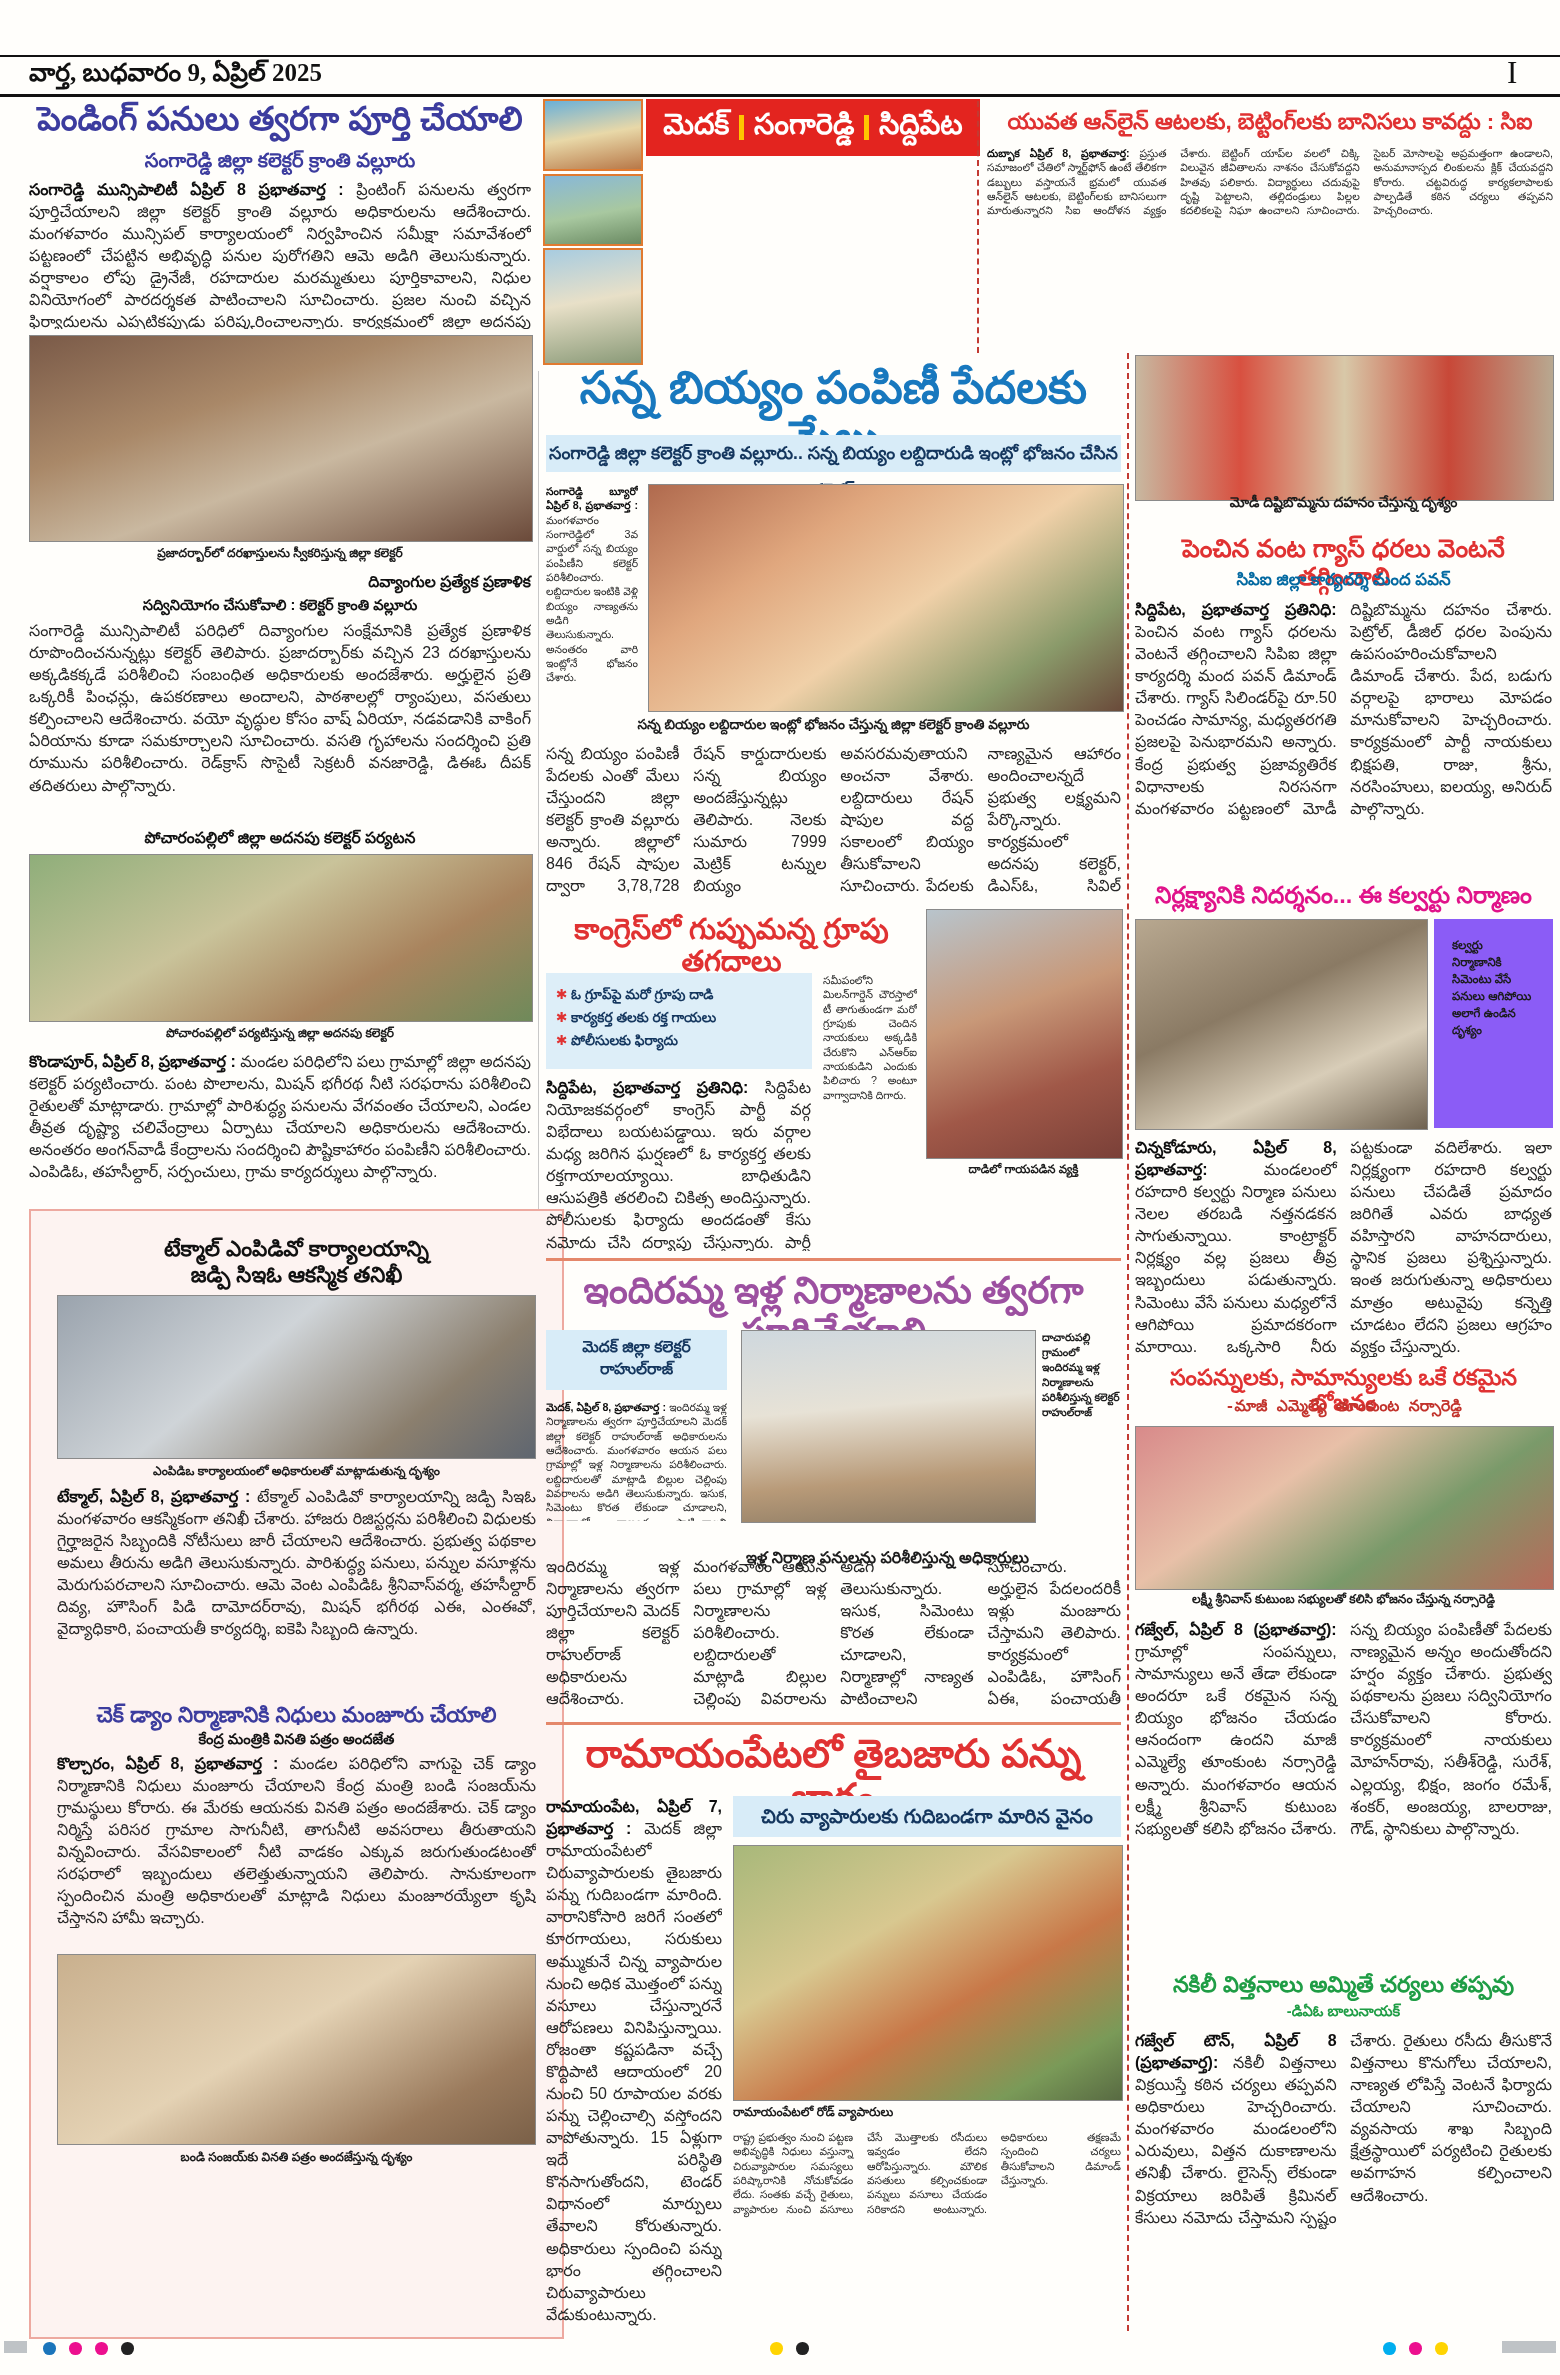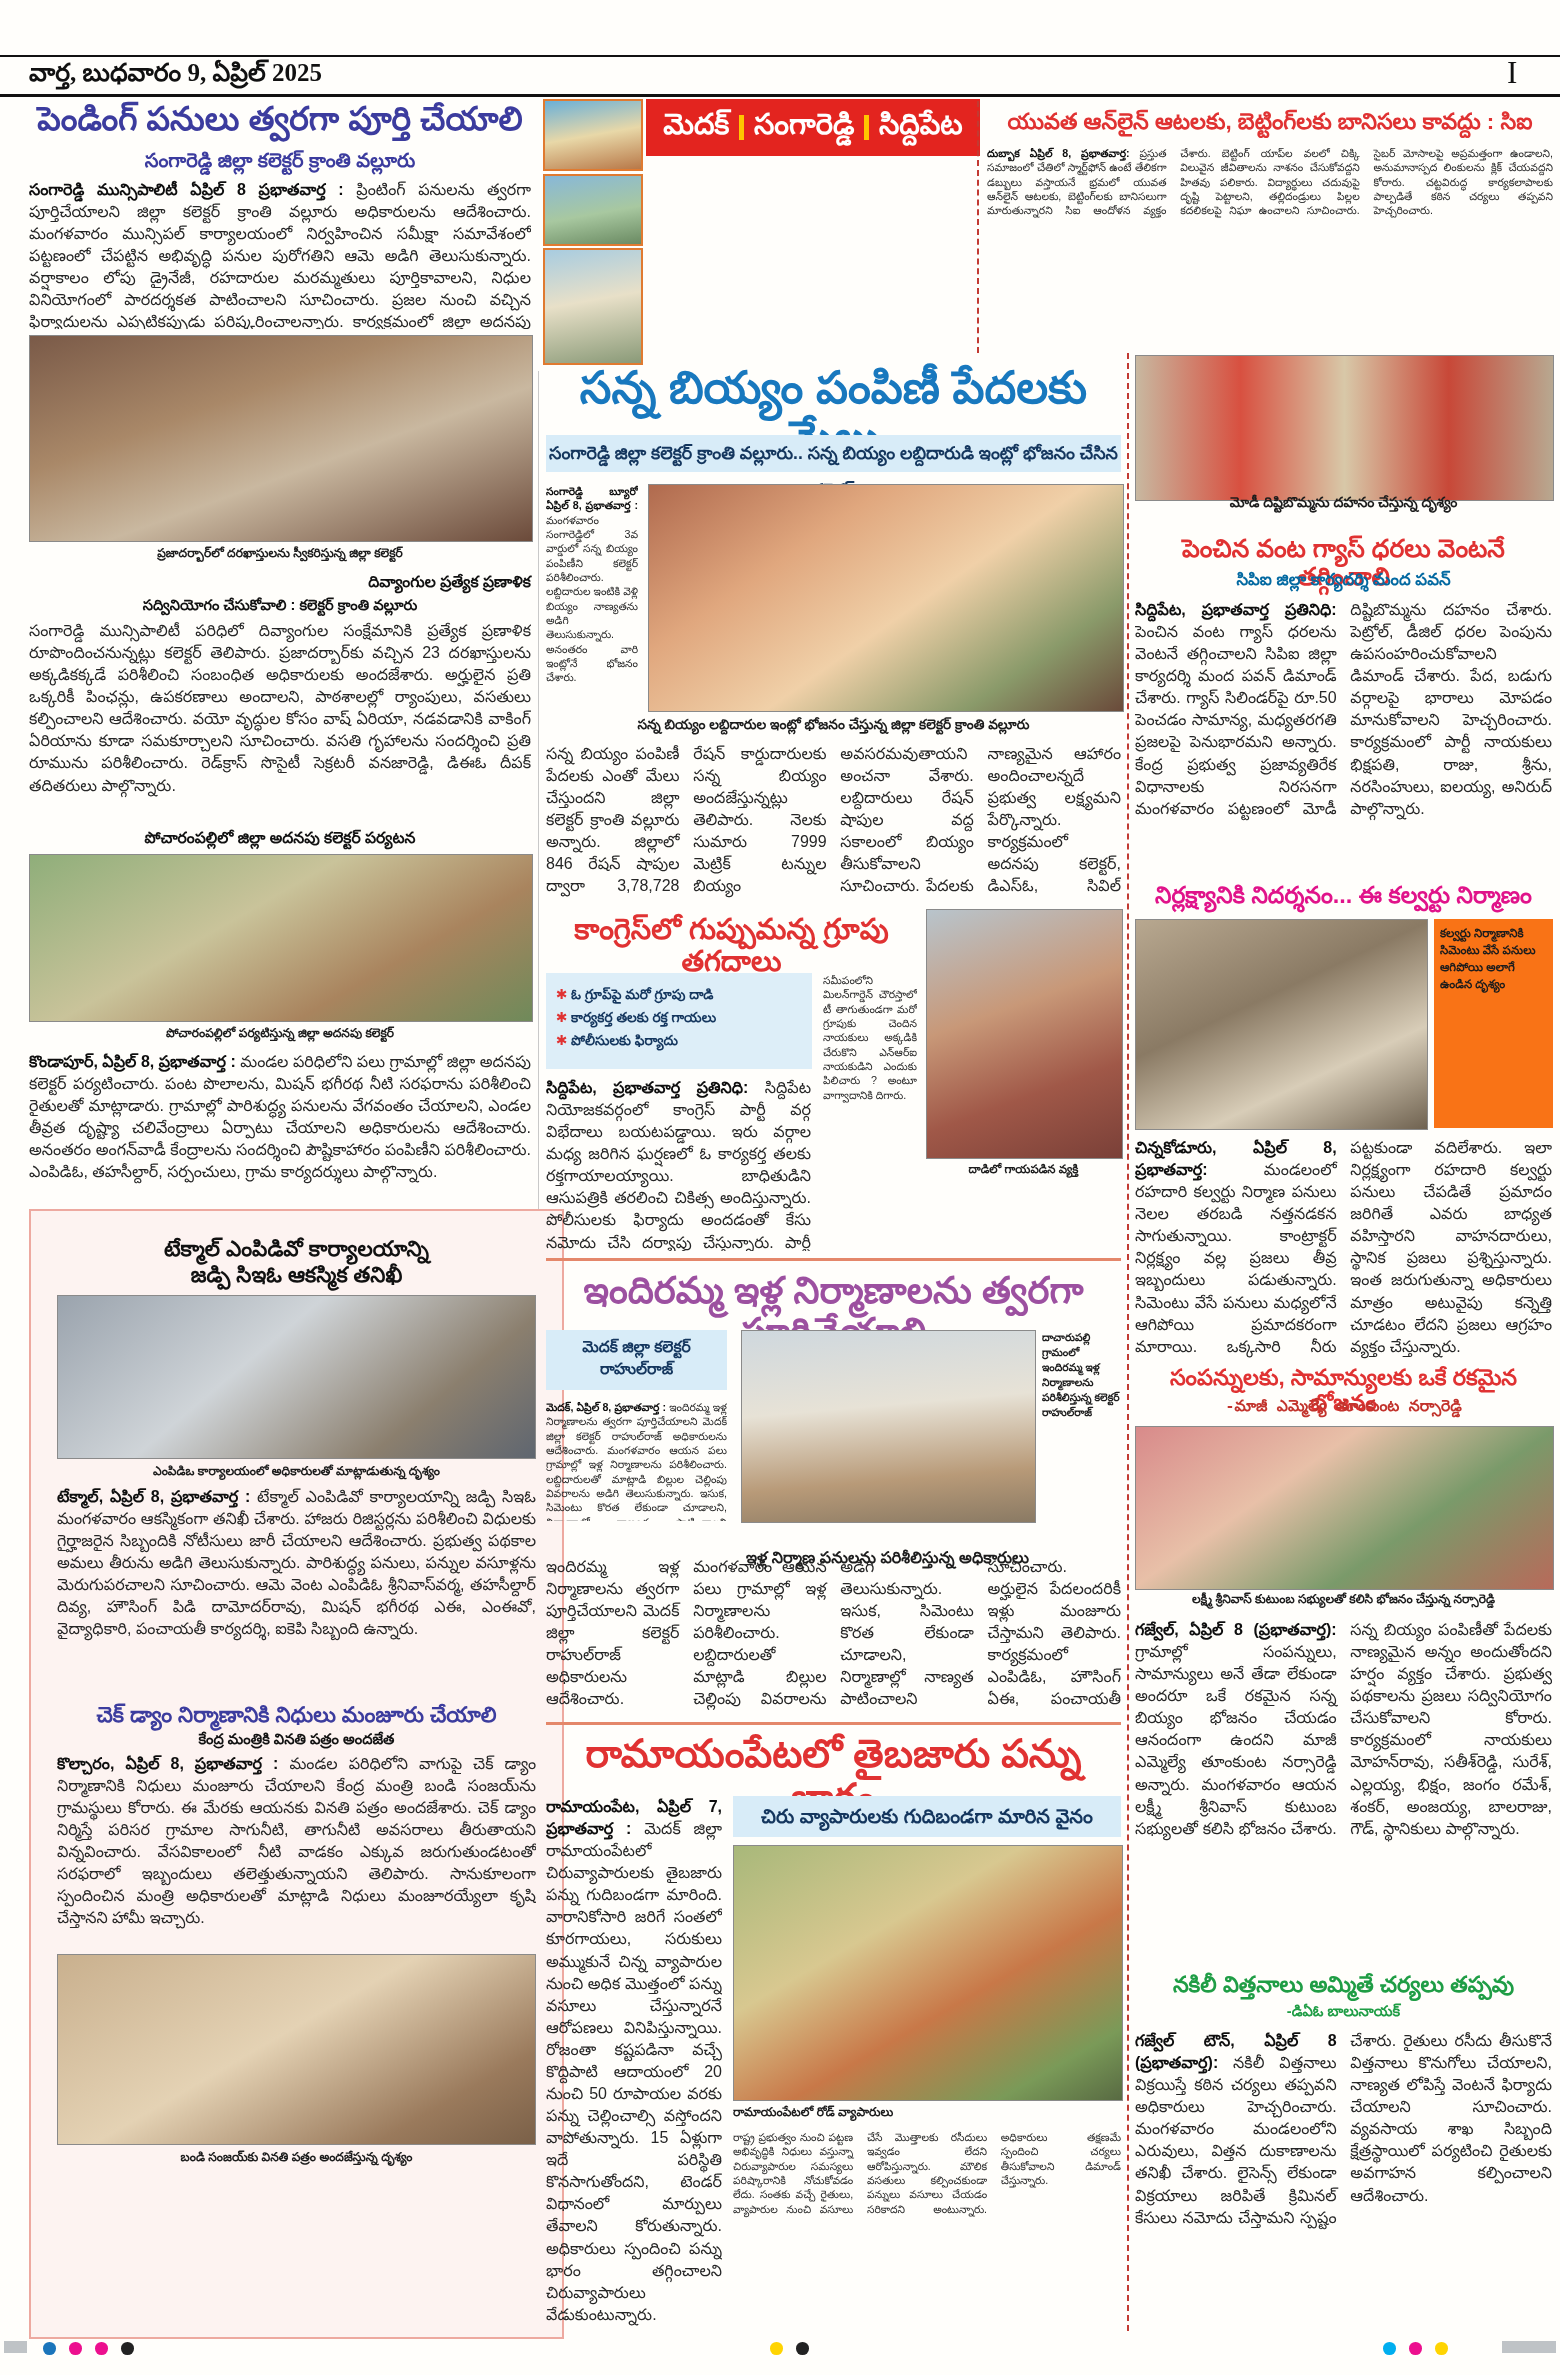--- a/index.html
+++ b/index.html
@@ -160,21 +160,21 @@
   <div class="abs cap" style="left:1135px;top:494px;width:417px;font-size:14px;">మోడీ దిష్టిబొమ్మను దహనం చేస్తున్న దృశ్యం</div>
   <div class="abs hd" style="left:1135px;top:534px;width:417px;font-size:25px;color:#e03232;">పెంచిన వంట గ్యాస్ ధరలు వెంటనే తగ్గించాలి</div>
   <div class="abs hd" style="left:1135px;top:571px;width:417px;font-size:16.6px;color:#0369a1;">సిపిఐ జిల్లా కార్యదర్శి మంద పవన్</div>
   <div class="abs body-txt c2" style="left:1135px;top:599px;width:417px;height:275px;">
     <span class="byl">సిద్దిపేట, ప్రభాతవార్త ప్రతినిధి:</span>
     <span>పెంచిన వంట గ్యాస్ ధరలను వెంటనే తగ్గించాలని సిపిఐ జిల్లా కార్యదర్శి మంద పవన్ డిమాండ్ చేశారు. గ్యాస్ సిలిండర్‌పై రూ.50 పెంచడం సామాన్య, మధ్యతరగతి ప్రజలపై పెనుభారమని అన్నారు. కేంద్ర ప్రభుత్వ ప్రజావ్యతిరేక విధానాలకు నిరసనగా మంగళవారం పట్టణంలో మోడీ దిష్టిబొమ్మను దహనం చేశారు. పెట్రోల్, డీజిల్ ధరల పెంపును ఉపసంహరించుకోవాలని డిమాండ్ చేశారు. పేద, బడుగు వర్గాలపై భారాలు మోపడం మానుకోవాలని హెచ్చరించారు. కార్యక్రమంలో పార్టీ నాయకులు భిక్షపతి, రాజు, శ్రీను, నరసింహులు, ఐలయ్య, అనిరుద్ పాల్గొన్నారు.</span>
   </div>
 
   <div class="abs hd" style="left:1135px;top:882px;width:417px;font-size:23.4px;color:#e0138a;">నిర్లక్ష్యానికి నిదర్శనం... ఈ కల్వర్టు నిర్మాణం</div>
   <div class="abs photo p-culvert" style="left:1135px;top:919px;width:291px;height:209px;"></div>
-  <div class="abs" style="left:1434px;top:919px;width:119px;height:209px;background:#f97316;padding:6px;box-sizing:border-box;font-size:11.7px;font-weight:bold;color:#1c1c1c;line-height:1.45;overflow:hidden;">కల్వర్టు నిర్మాణానికి సిమెంటు వేసే పనులు ఆగిపోయి అలాగే ఉండిన దృశ్యం</div>
+  <div class="abs" style="left:1434px;top:919px;width:119px;height:209px;background:#8b5cf6;padding:18px;box-sizing:border-box;font-size:11.7px;font-weight:bold;color:#1c1c1c;line-height:1.45;overflow:hidden;">కల్వర్టు నిర్మాణానికి సిమెంటు వేసే పనులు ఆగిపోయి అలాగే ఉండిన దృశ్యం</div>
   <div class="abs body-txt c2" style="left:1135px;top:1137px;width:417px;height:222px;">
     <span class="byl">చిన్నకోడూరు, ఏప్రిల్ 8, ప్రభాతవార్త:</span>
     <span>మండలంలో రహదారి కల్వర్టు నిర్మాణ పనులు నెలల తరబడి నత్తనడకన సాగుతున్నాయి. కాంట్రాక్టర్ నిర్లక్ష్యం వల్ల ప్రజలు తీవ్ర ఇబ్బందులు పడుతున్నారు. సిమెంటు వేసే పనులు మధ్యలోనే ఆగిపోయి ప్రమాదకరంగా మారాయి. ఒక్కసారి నీరు పట్టకుండా వదిలేశారు. ఇలా నిర్లక్ష్యంగా రహదారి కల్వర్టు పనులు చేపడితే ప్రమాదం జరిగితే ఎవరు బాధ్యత వహిస్తారని వాహనదారులు, స్థానిక ప్రజలు ప్రశ్నిస్తున్నారు. ఇంత జరుగుతున్నా అధికారులు మాత్రం అటువైపు కన్నెత్తి చూడటం లేదని ప్రజలు ఆగ్రహం వ్యక్తం చేస్తున్నారు.</span>
   </div>
 
   <div class="abs hd" style="left:1135px;top:1365px;width:417px;font-size:22.4px;color:#e03232;">సంపన్నులకు, సామాన్యులకు ఒకే రకమైన భోజనం</div>
   <div class="abs hd" style="left:1135px;top:1399px;width:417px;font-size:15.6px;color:#c2332c;font-family:Liberation Mono, monospace;">-మాజీ ఎమ్మెల్యే తూంకుంట నర్సారెడ్డి</div>
   <div class="abs photo p-food" style="left:1135px;top:1426px;width:417px;height:162px;"></div>
   <div class="abs cap" style="left:1135px;top:1592px;width:417px;font-size:12.2px;">లక్ష్మీ శ్రీనివాస్ కుటుంబ సభ్యులతో కలిసి భోజనం చేస్తున్న నర్సారెడ్డి</div>
   <div class="abs body-txt c2" style="left:1135px;top:1619px;width:417px;height:326px;">

